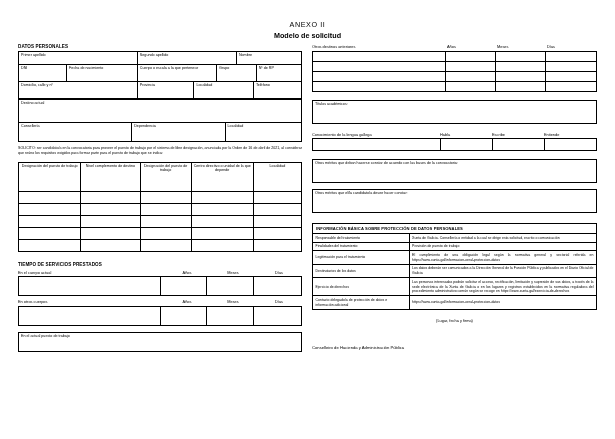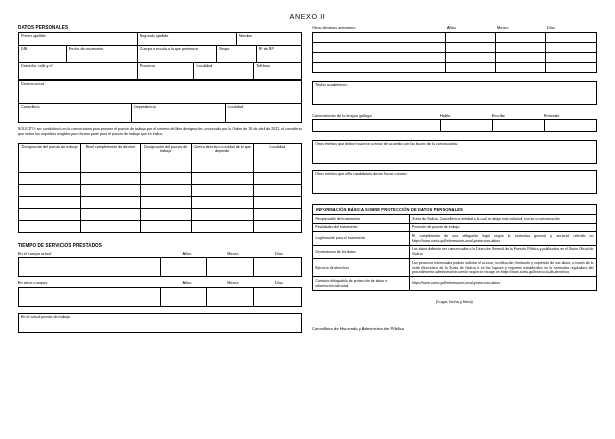--- a/index.html
+++ b/index.html
@@ -13,21 +13,21 @@
     font-family: "Liberation Sans", sans-serif;
     color: #000000;
     position: relative;
     overflow: hidden;
   }
   .page {
     position: relative;
     width: 615px;
     height: 439px;
     box-sizing: border-box;
-    padding: 12px 18px 10px 18px;
+    padding: 20px 18px 10px 18px;
   }
   .title-block {
     text-align: center;
     margin-bottom: 4px;
   }
   .title-anexo {
     font-size: 7.2px;
     letter-spacing: 0.6px;
     margin-bottom: 2px;
   }
@@ -142,20 +142,21 @@
   .lang-row .g3 { width: 52px; text-align: left; }
   .lang-row .g4 { width: 52px; text-align: left; }
 </style>
 </head>
 <body>
 
 <div class="page">
 
   <div class="title-block">
     <div class="title-anexo">ANEXO II</div>
+    <div class="title-modelo">Modelo de solicitud</div>
   </div>
 
   <div class="cols">
 
     <div class="col-left">
 
       <div class="sect-head">DATOS PERSONALES</div>
 
       <table class="grid">
         <colgroup>

